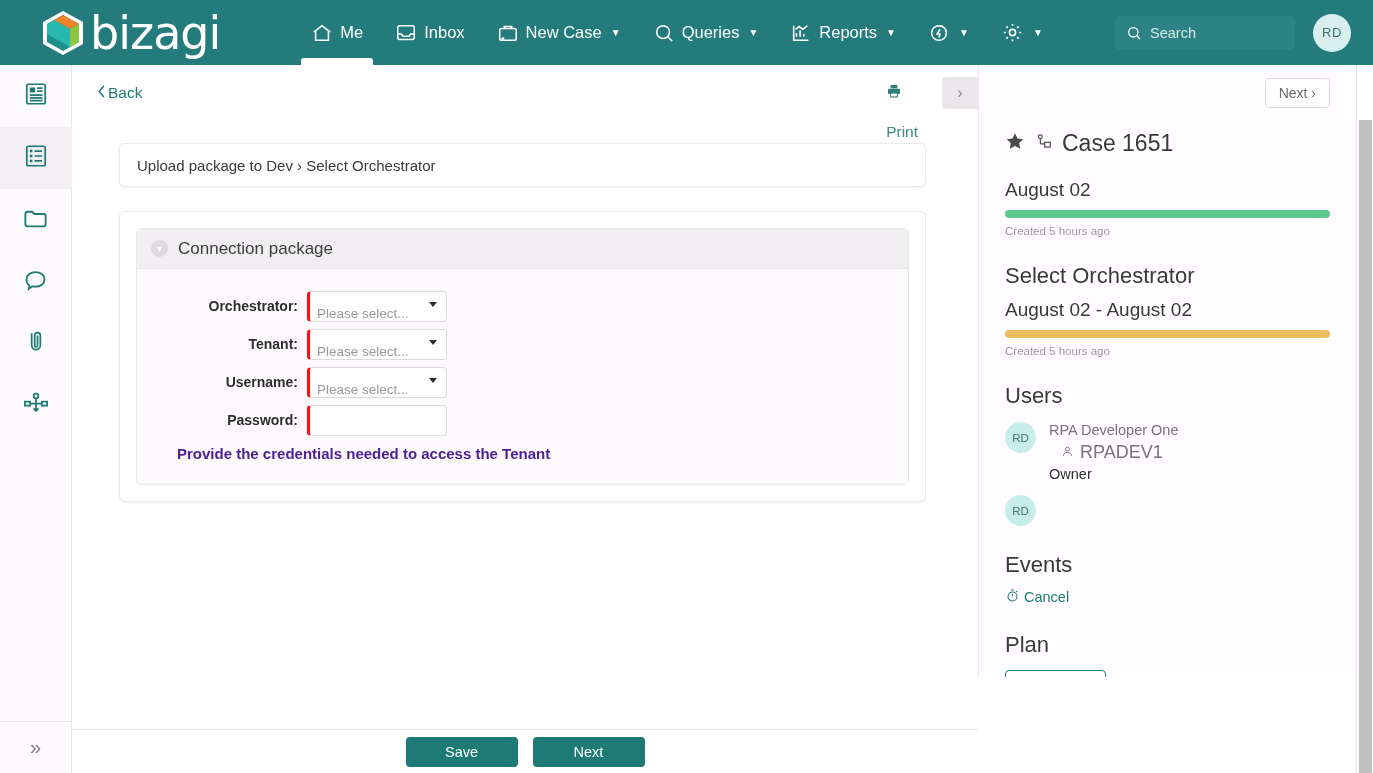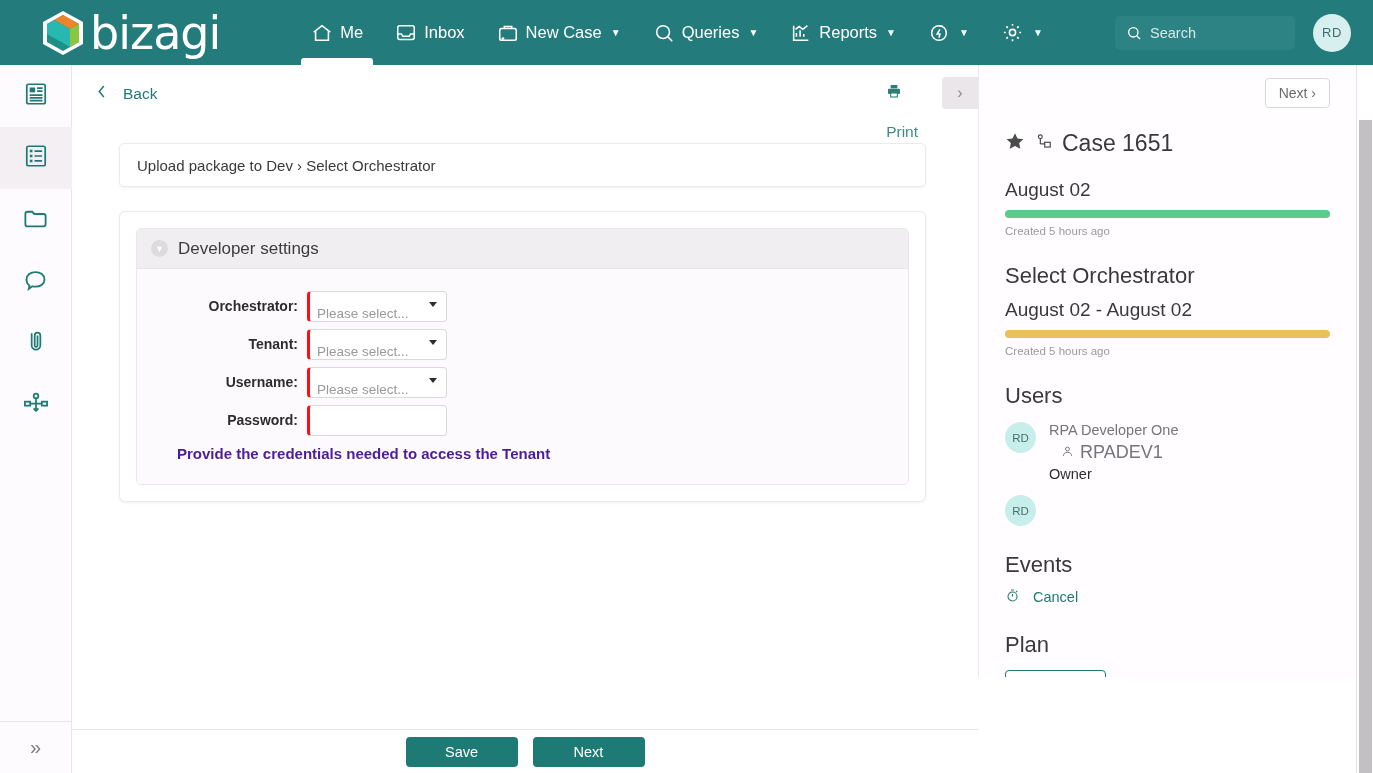--- a/index.html
+++ b/index.html
@@ -76,21 +76,21 @@
   
   .center {
     position: absolute; top: 65px; left: 72px; width: 906px; height: 708px;
     background: #ffffff; overflow: hidden;
   }
   .center-head {
     height: 56px; display: flex; align-items: center; padding: 0 0 0 24px;
     position: relative;
   }
   .back-link {
-    display: flex; align-items: flex-end; gap: 16px;
+    display: flex; align-items: center; gap: 1px;
     color: #1d7a74; font-size: 15.5px; cursor: pointer;
   }
   .print-link {
     position: absolute; right: 60px; top: 18px;
     display: flex; align-items: flex-start; gap: 20px;
     color: #3c8c86; font-size: 15.5px; cursor: pointer; flex-direction: column;
   }
   .collapse-btn {
     position: absolute; right: 0; top: 12px; width: 36px; height: 32px;
     background: #eae6ea; border-radius: 4px 0 0 4px;
@@ -191,21 +191,21 @@
     color: #4a6e6e; font-size: 11.5px; flex: none;
     display: flex; align-items: center; justify-content: center;
   }
   .user-name { font-size: 14.5px; color: #77747a; }
   .user-login {
     display: flex; align-items: center; gap: 6px;
     font-size: 18px; color: #77747a; margin-top: 4px; padding-left: 12px;
   }
   .user-role { font-size: 14.5px; color: #2f2e2f; margin-top: 3px; }
   .cancel-link {
-    display: flex; align-items: center; gap: 13px; margin-top: 10px;
+    display: flex; align-items: center; gap: 4px; margin-top: 10px;
     color: #1d7a74; font-size: 14.5px; cursor: pointer;
   }
   .btn-addplan {
     display: inline-flex; align-items: center; gap: 3px;
     border: 1px solid #1d7a74; color: #1d7a74; background: #ffffff;
     border-radius: 4px; padding: 7px 12px; font-size: 14.5px;
     margin-top: 12px; cursor: pointer;
     font-family: "Liberation Sans", sans-serif;
   }
 
@@ -423,21 +423,21 @@
 
     <div class="crumb-card">
       <span>Upload package to Dev › Select Orchestrator</span>
     </div>
 
     <div class="form-card">
       <div class="panel">
 
         <div class="panel-head">
           <span class="chev-circle">▼</span>
-          <span>Developer settings</span>
+          <span>Connection package</span>
         </div>
 
         <div class="panel-body">
           <div class="fields">
 
             <div class="field-row">
               <div class="field-label">Orchestrator:</div>
               <div class="field-ctl">
                 <span class="ph">Please select...</span>
                 <span class="sel-arrow"></span>

